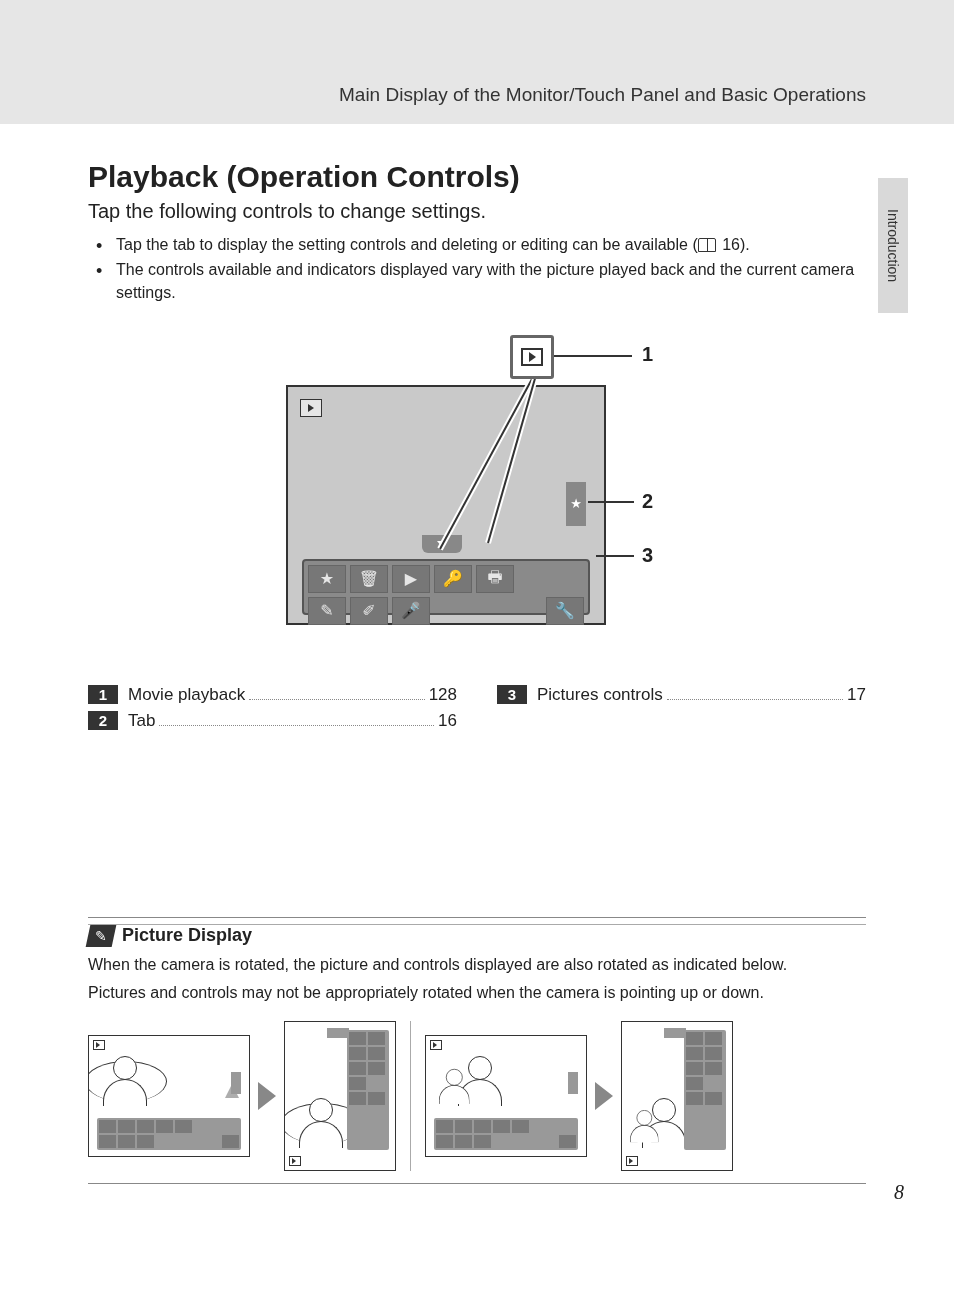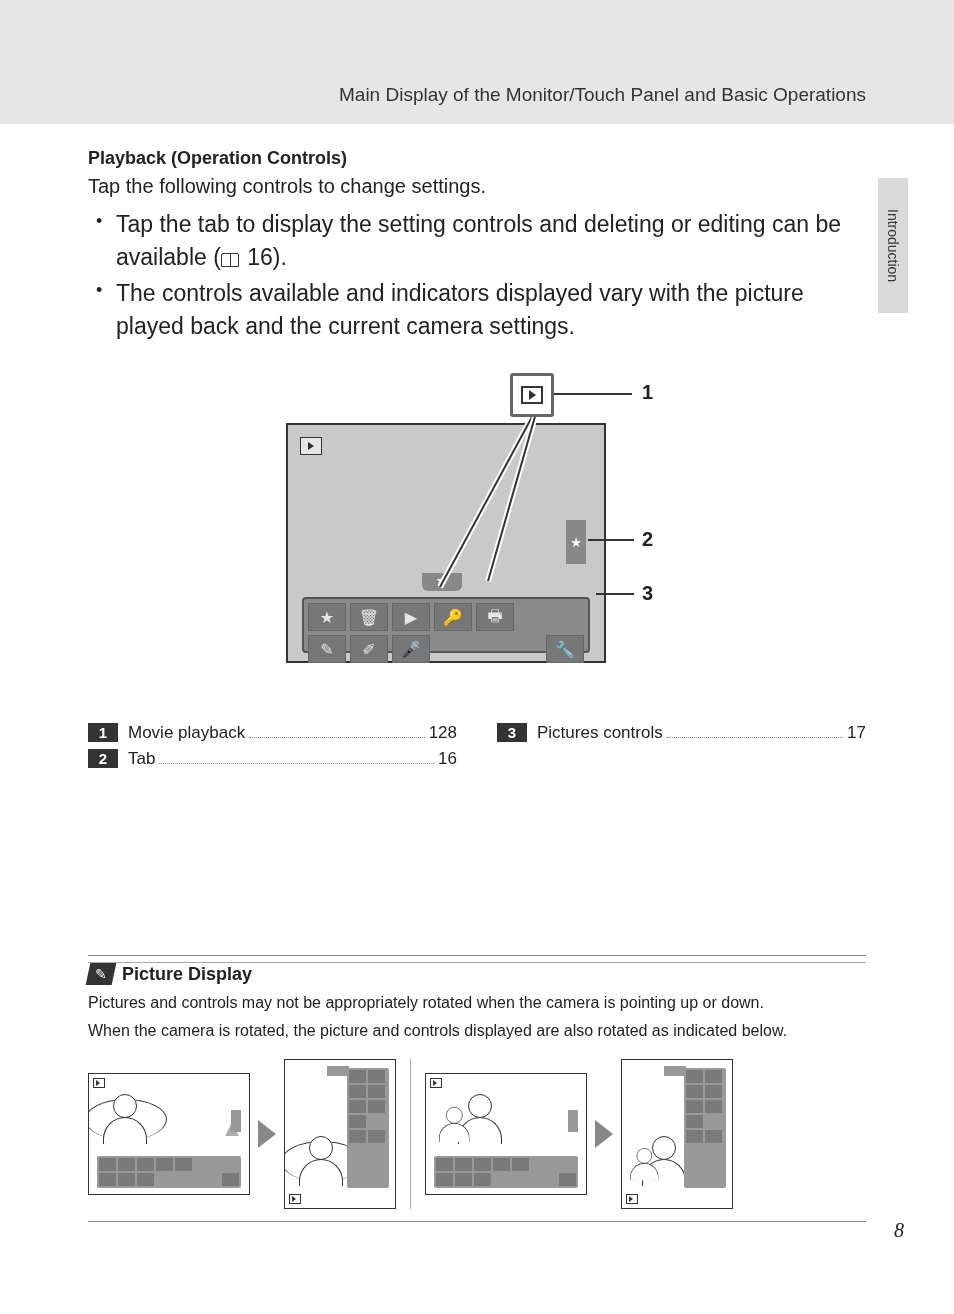--- a/index.html
+++ b/index.html
@@ -2,24 +2,24 @@
 <html><head>
 <meta charset="utf-8">
 <style>
   * { box-sizing: border-box; margin: 0; padding: 0; }
   body { font-family: Arial, Helvetica, sans-serif; background: #fff; color: #222; width: 954px; margin: 0 auto; position: relative; }
   .header-bar { background: #e6e6e6; height: 124px; position: relative; }
   .header-title { position: absolute; right: 88px; bottom: 18px; font-size: 19px; color: #333; }
   .side-tab { position: absolute; right: 46px; top: 178px; background: #d9d9d9; width: 30px; height: 135px; display: flex; align-items: center; justify-content: center; }
   .side-tab span { writing-mode: vertical-rl; font-size: 14px; color: #333; }
   .content { padding: 0 88px 40px 88px; }
-  h2 { font-size: 18px; font-weight: bold; margin-top: 24px; margin-bottom: 6px; }
+  h2 { font-size: 30px; font-weight: bold; margin-top: 36px; margin-bottom: 6px; }
   .intro-line { font-size: 20px; margin-bottom: 10px; }
   ul.bullets { list-style: none; padding: 0; margin: 0 0 30px 0; }
-  ul.bullets li { font-size: 23px; line-height: 1.45; padding-left: 28px; position: relative; margin-bottom: 2px; }
+  ul.bullets li { font-size: 16px; line-height: 1.45; padding-left: 28px; position: relative; margin-bottom: 2px; }
   ul.bullets li::before { content: "•"; position: absolute; left: 8px; top: 0; font-size: 18px; }
   .book-icon { display: inline-block; width: 18px; height: 14px; border: 1.5px solid #333; border-radius: 2px 2px 0 0; position: relative; vertical-align: -2px; margin-right: 2px; }
   .book-icon::after { content: ""; position: absolute; left: 50%; top: 0; bottom: 0; width: 1px; background: #333; }
   .figure { text-align: center; margin: 20px 0 50px 0; position: relative; height: 300px; }
   .fig-screen { position: absolute; left: 198px; top: 50px; width: 320px; height: 240px; border: 2px solid #333; background: #c9c9c9; }
   .fig-play-corner { position: absolute; left: 12px; top: 12px; width: 22px; height: 18px; border: 1.5px solid #333; background: #e6e6e6; display: flex; align-items: center; justify-content: center; }
   .fig-play-corner::after { content: ""; width: 0; height: 0; border-left: 6px solid #333; border-top: 4px solid transparent; border-bottom: 4px solid transparent; }
   .fig-side-tab { position: absolute; right: 18px; top: 95px; width: 20px; height: 44px; background: #888; display: flex; align-items: center; justify-content: center; color: #fff; font-size: 13px; }
   .fig-pulldown { position: absolute; left: 134px; top: 148px; width: 40px; height: 18px; background: #888; border-radius: 0 0 6px 6px; display: flex; align-items: center; justify-content: center; }
   .fig-pulldown::after { content: ""; width: 0; height: 0; border-top: 6px solid #fff; border-left: 5px solid transparent; border-right: 5px solid transparent; }
@@ -165,22 +165,22 @@
     </div>
   </div>
 
   <div class="note-section">
     <div class="note-header">
       <div class="note-icon">
           <span>✎</span>
         </div>
       <div class="note-title">Picture Display</div>
     </div>
+    <p class="note-text">When the camera is rotated, the picture and controls displayed are also rotated as indicated below.</p>
     <p class="note-text">Pictures and controls may not be appropriately rotated when the camera is pointing up or down.</p>
-    <p class="note-text">When the camera is rotated, the picture and controls displayed are also rotated as indicated below.</p>
 
     <div class="rotation-fig">
       <div class="thumb land">
         <div class="tplay"></div>
         <div class="scene">
             <div class="hills"></div>
             <div class="person"></div>
           </div>
         <div class="ttab"></div>
         <div class="tpanel">

